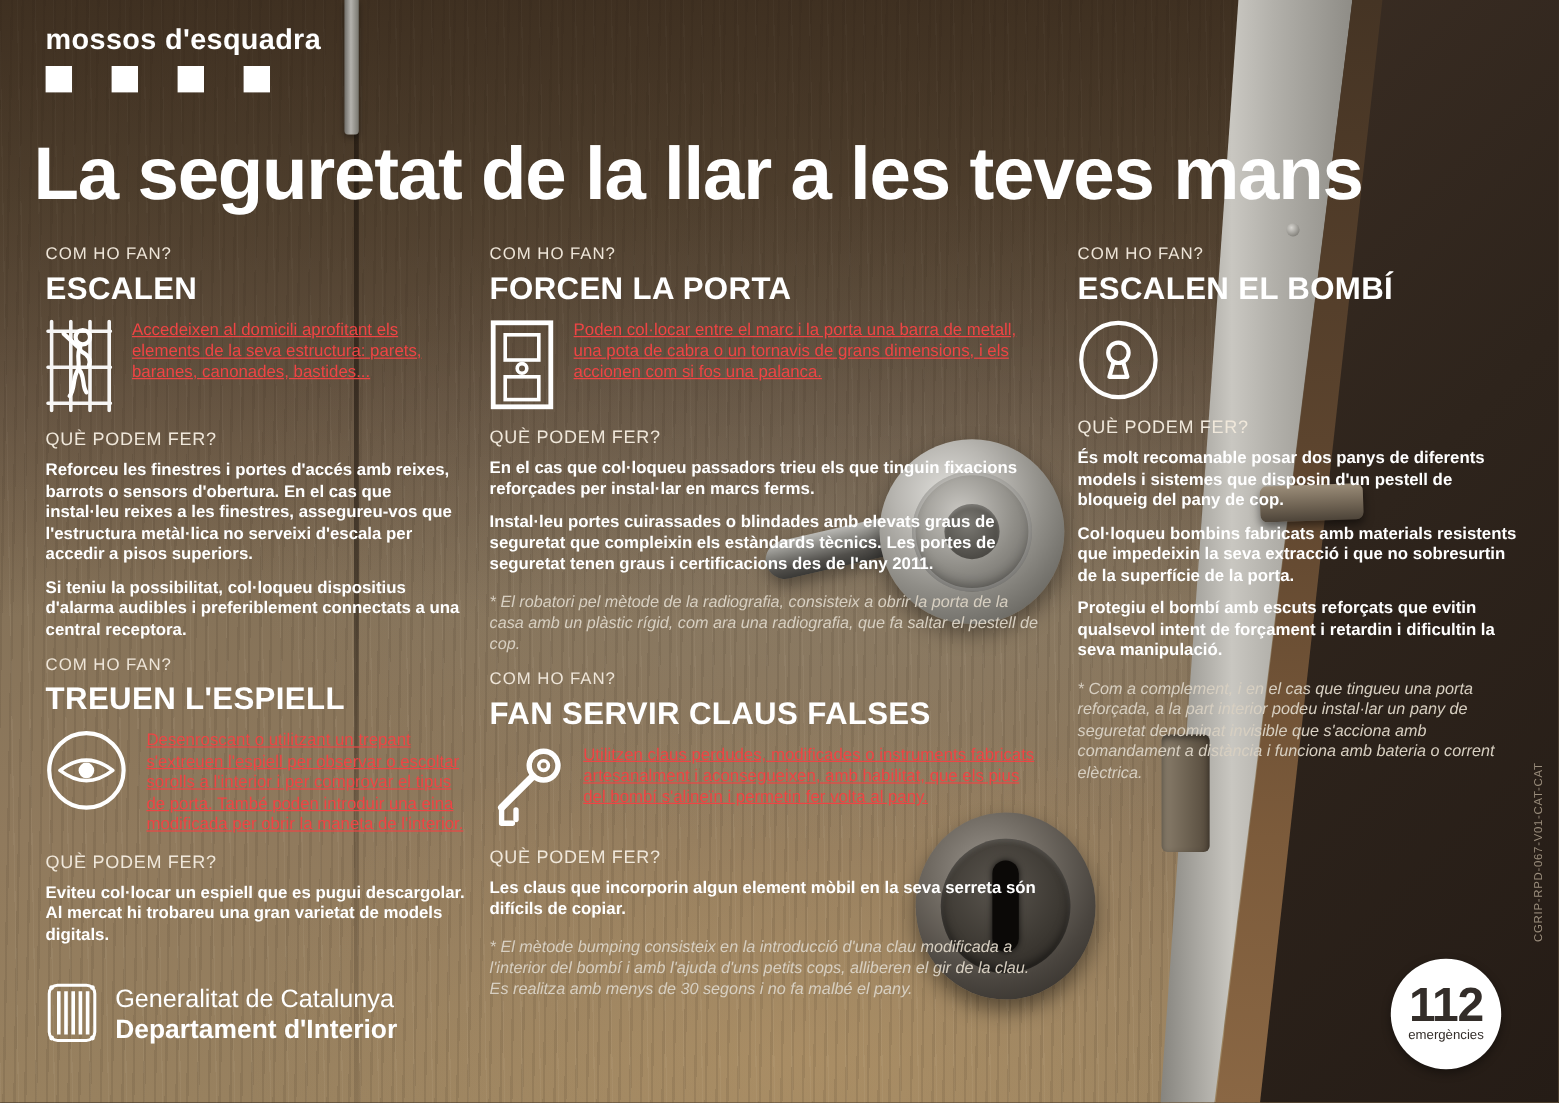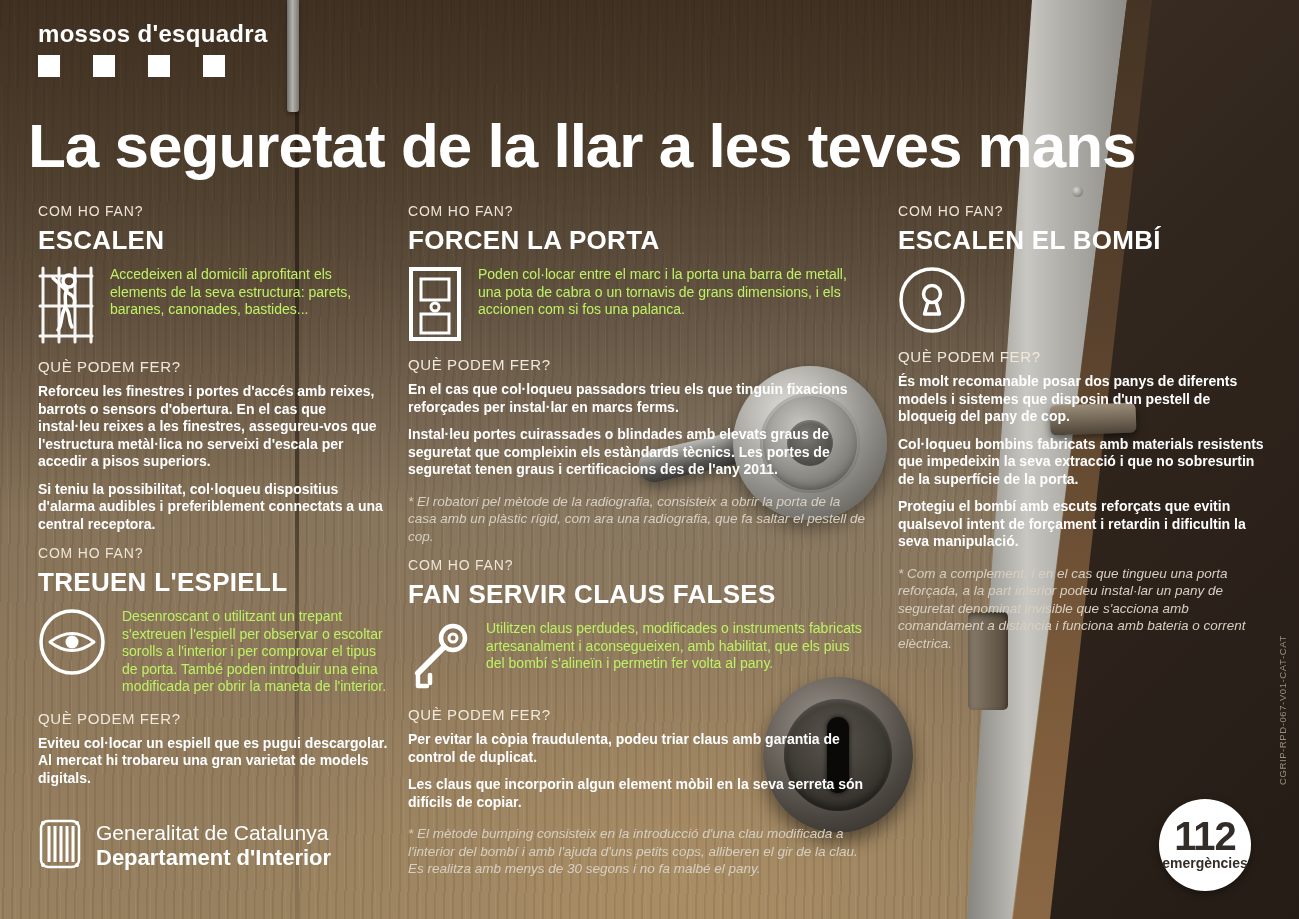--- a/index.html
+++ b/index.html
@@ -78,36 +78,36 @@
 
   .col{position:absolute;top:203px;color:#fff;}
   .col1{left:38px;width:350px;}
   .col2{left:408px;width:460px;}
   .col3{left:898px;width:372px;}
 
   .kicker{font-size:14px;color:#eee5d8;letter-spacing:.8px;margin:0 0 6px;}
   h2{font-size:26px;font-weight:800;color:#fff;margin:0 0 10px;letter-spacing:.3px;}
   .icon-row{display:flex;align-items:flex-start;margin-bottom:8px;}
   .icon-box{flex:0 0 auto;margin-right:16px;}
-  .desc{font-size:14px;line-height:1.25;color:#bef264;margin:0;}
+  .desc{font-size:14px;line-height:1.25;color:#ef4444;margin:0;text-decoration:underline;}
   .kicker2{font-size:15px;color:#f0e8db;letter-spacing:.6px;margin:14px 0 8px;}
   .answer{font-size:14px;font-weight:700;line-height:1.25;color:#fff;margin:0 0 10px;}
   .note{font-size:13.5px;font-style:italic;color:#d7cfc1;line-height:1.3;margin:14px 0 0;}
   .section2{margin-top:12px;}
 
   .footer-org{position:absolute;left:38px;top:818px;display:flex;align-items:flex-end;color:#fff;}
   .org-icon{margin-right:14px;}
   .org-line1{font-size:21px;font-weight:400;line-height:1.15;}
   .org-line2{font-size:22px;font-weight:700;line-height:1.15;}
 
   .badge-112{position:absolute;left:1159px;top:799px;width:92px;height:92px;border-radius:50%;background:#fff;
     display:flex;flex-direction:column;align-items:center;justify-content:center;
     box-shadow:0 3px 8px rgba(0,0,0,.4);}
   .badge-number{font-size:40px;font-weight:800;color:#332d29;line-height:.85;letter-spacing:-1px;}
-  .badge-label{font-size:14px;font-weight:700;color:#332d29;margin-top:2px;}
+  .badge-label{font-size:11px;font-weight:400;color:#332d29;margin-top:2px;}
 
   .side-code{position:absolute;left:1277px;top:575px;height:210px;color:#9b8e7d;
     font-size:9.5px;letter-spacing:.6px;writing-mode:vertical-rl;transform:rotate(180deg);}
 
   svg{display:block;}
 </style>
 </head>
 <body>
 
 <div class="poster">
@@ -221,21 +221,20 @@
                 <circle cx="45" cy="18" r="4" stroke-width="3"></circle>
                 <path d="M36 27 L10 53" stroke-width="6"></path>
                 <path d="M10 53 L10 66 L19 66" stroke-width="4.5"></path>
                 <path d="M22 55 L22 63" stroke-width="4.5"></path>
               </g>
             </svg>
           </div>
           <p class="desc">Utilitzen claus perdudes, modificades o instruments fabricats artesanalment i aconsegueixen, amb habilitat, que els pius del bombí s'alineïn i permetin fer volta al pany.</p>
         </div>
         <p class="kicker2">QUÈ PODEM FER?</p>
-        <p class="answer">Per evitar la còpia fraudulenta, podeu triar claus amb garantia de control de duplicat.</p>
         <p class="answer">Les claus que incorporin algun element mòbil en la seva serreta són difícils de copiar.</p>
         <p class="note">* El mètode bumping consisteix en la introducció d'una clau modificada a l'interior del bombí i amb l'ajuda d'uns petits cops, alliberen el gir de la clau. Es realitza amb menys de 30 segons i no fa malbé el pany.</p>
       </div>
     </div>
 
     <div class="col col3">
       <p class="kicker">COM HO FAN?</p>
       <h2>ESCALEN EL BOMBÍ</h2>
       <div class="icon-row">
         <div class="icon-box">

